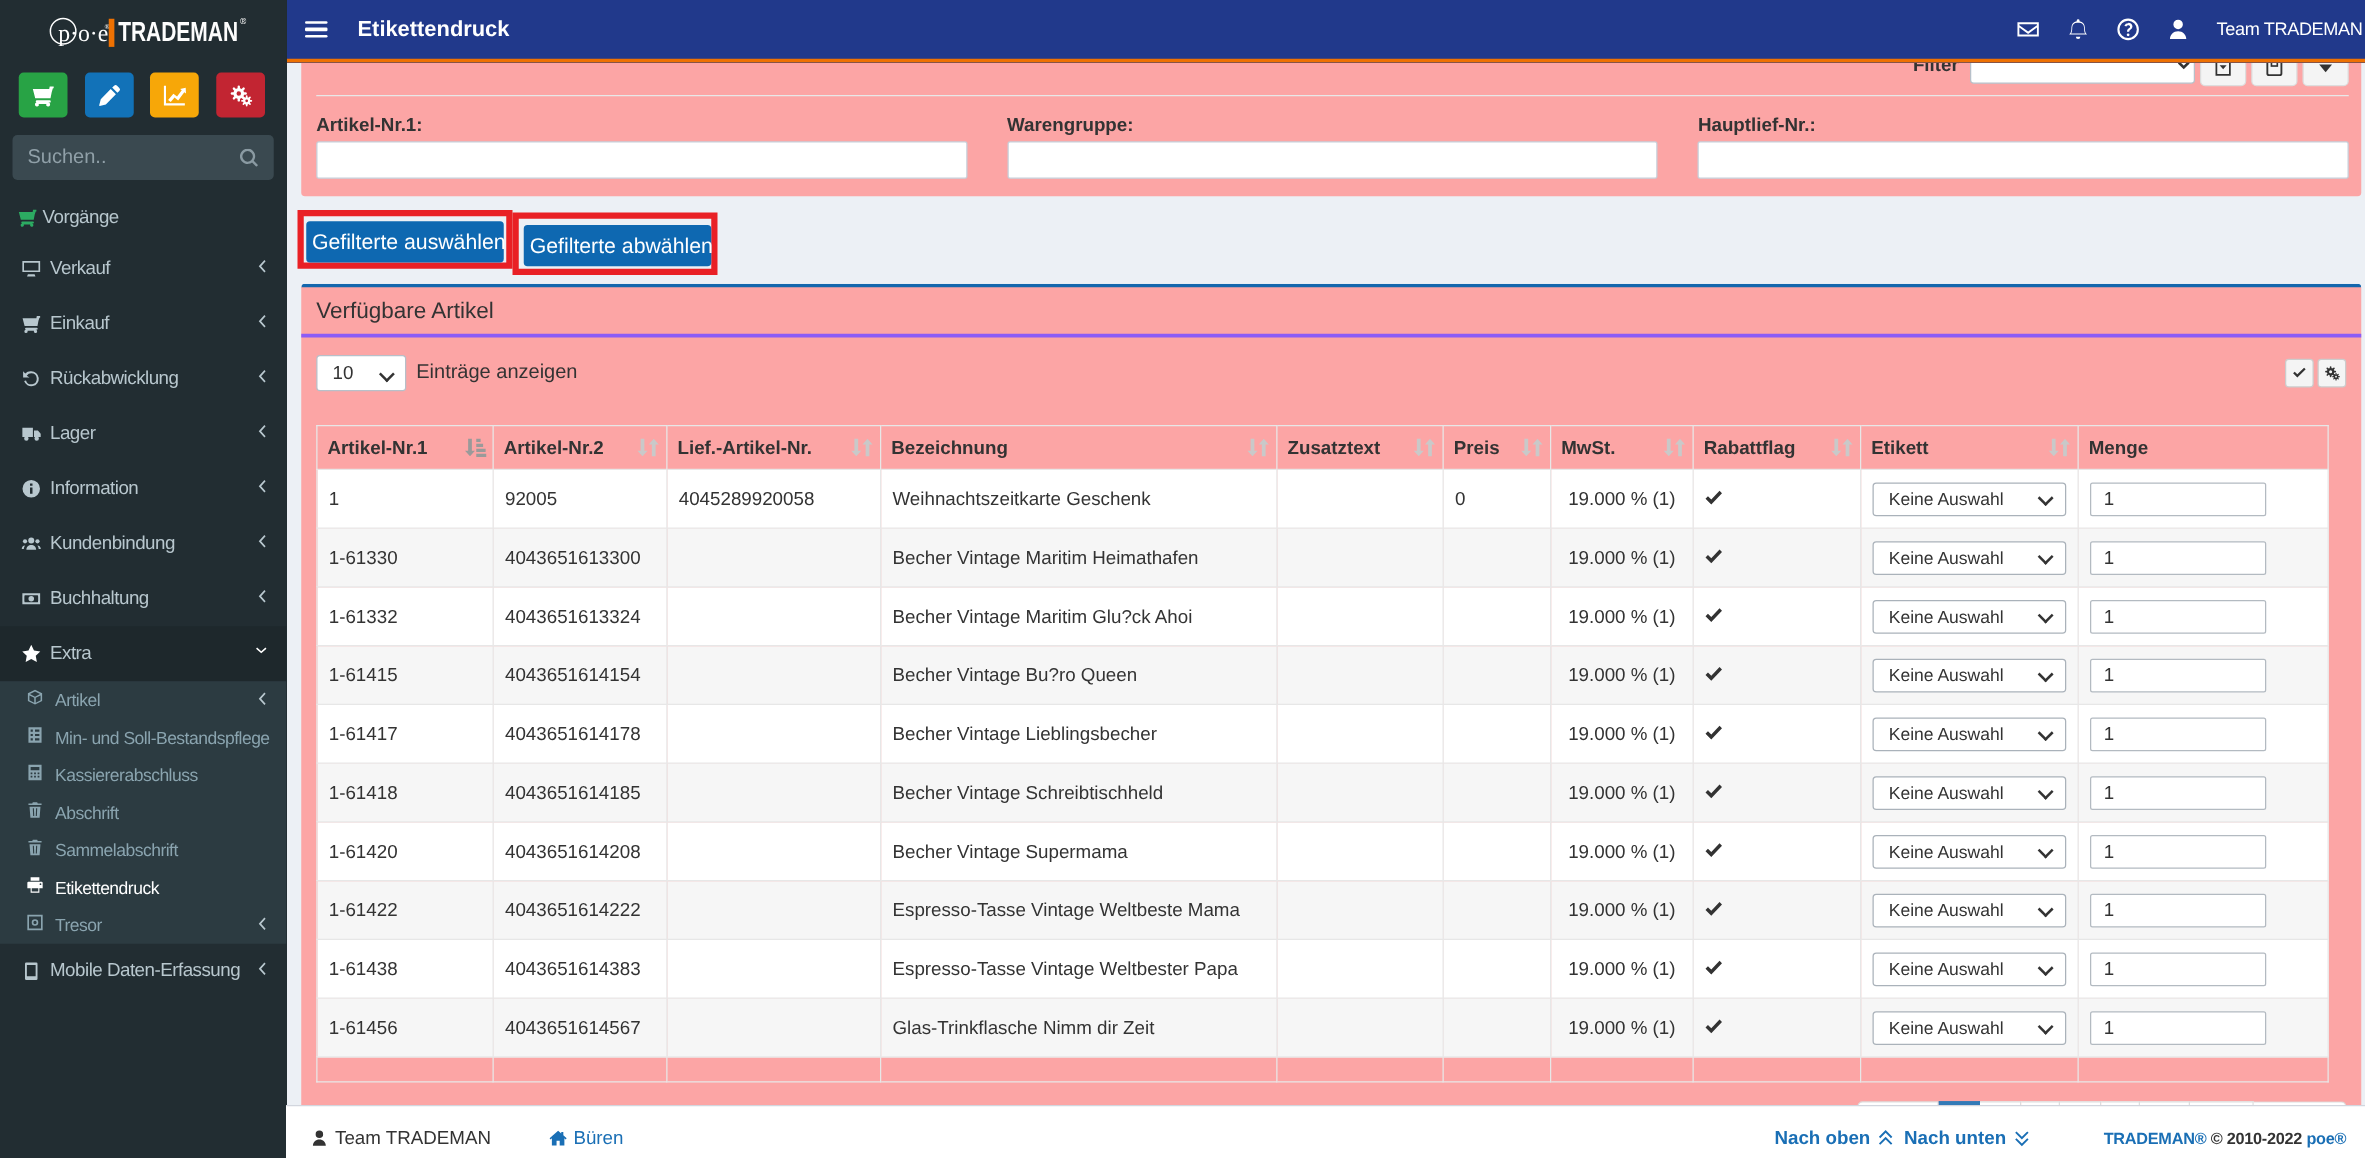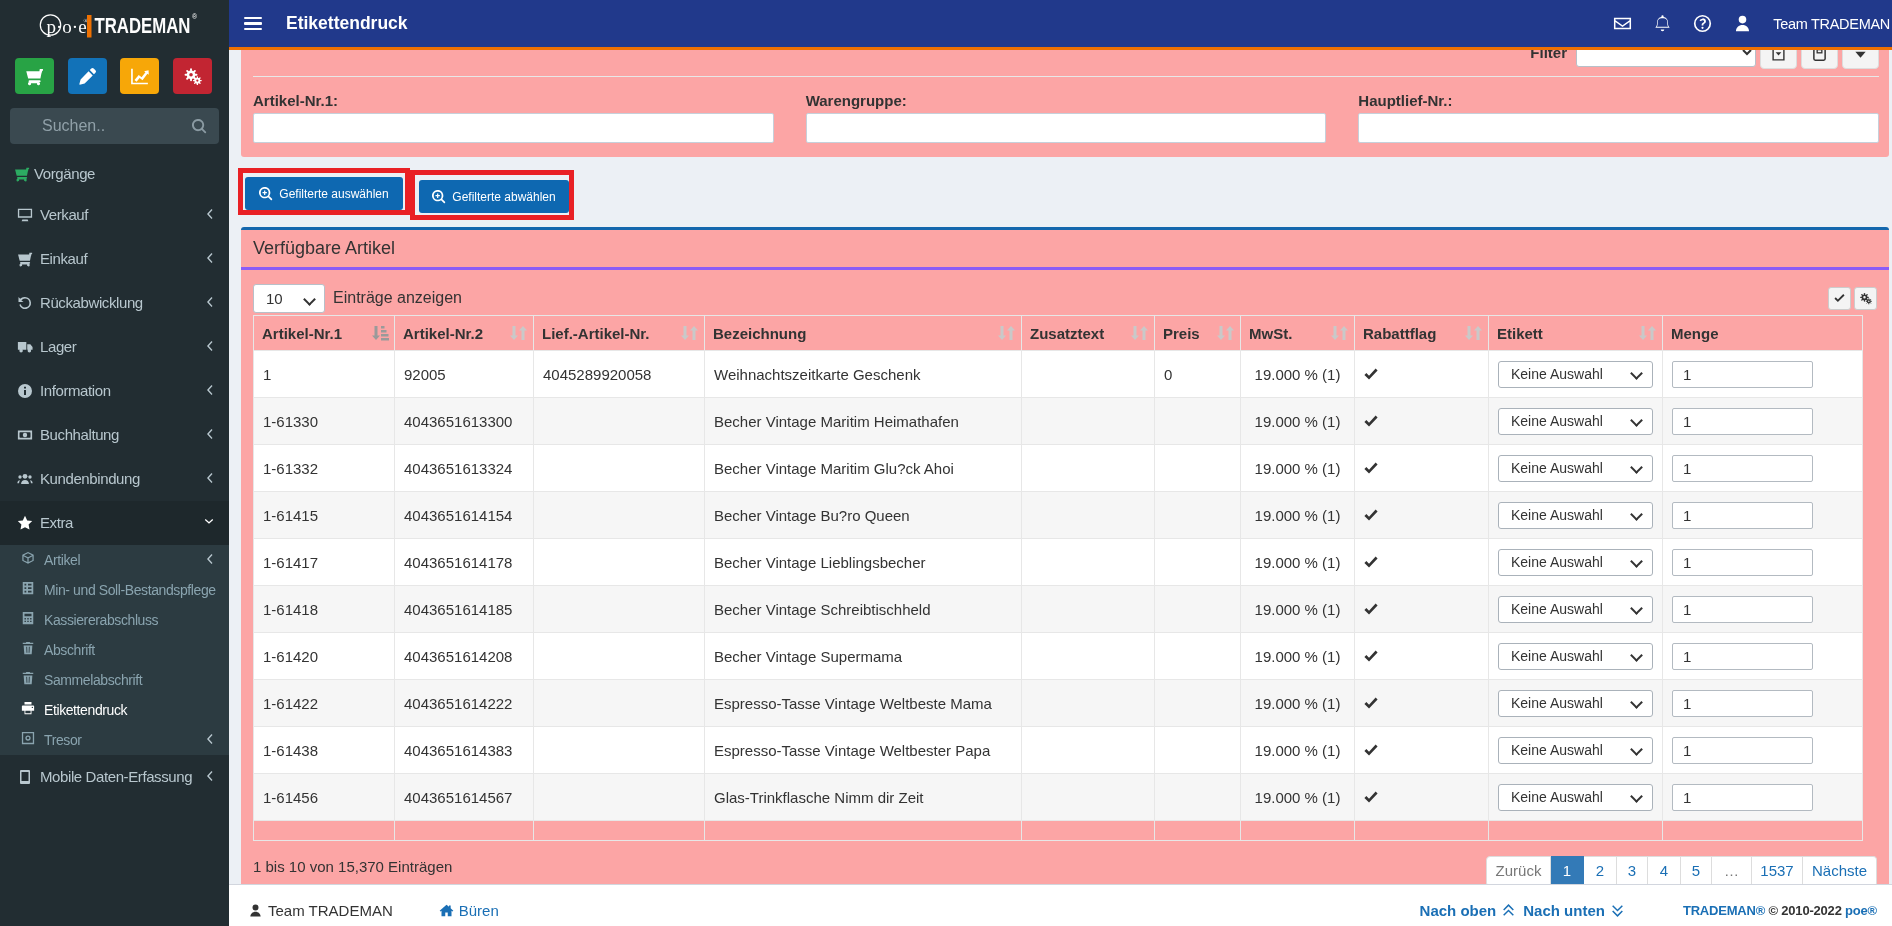--- a/index.html
+++ b/index.html
@@ -11,21 +11,21 @@
 .sidebar { position:fixed; left:0; top:0; bottom:0; width:229px; background:#222d32; z-index:200; }
 .logo { height:47px; display:flex; align-items:center; justify-content:center; padding-left:4px;text-decoration:underline; }
 .quickbtns { display:flex; padding:11px 15px 0 15px; gap:13.5px; }
 .qbtn { width:39px; height:36px; border-radius:4px; display:flex; align-items:center; justify-content:center; }
 .qb-green { background:#28a345; }
 .qb-blue  { background:#1272b8; }
 .qb-amber { background:#f7a708; }
 .qb-red   { background:#c22532; }
 .qbtn svg { width:19px; height:19px; fill:#fff; } .qb-red svg g { stroke:#fff; } .tbtn svg g { stroke:#333; }
 .sidesearch { margin:14px 10px 0 10px; height:36px; background:#3a4950; border-radius:4px; display:flex; align-items:center; padding:0 12px; }
-.sidesearch span { color:#90a0a8; font-size:16px; flex:1;margin-left:20px; }
+.sidesearch span { color:#90a0a8; font-size:16px; flex:1; }
 .sidesearch svg { width:15px; height:15px; fill:#8a9aa2; }
 
 ul.smenu { list-style:none; margin-top:15px; }
 ul.smenu li a { display:flex; align-items:center; color:#b8c7ce; text-decoration:none; font-size:15px; line-height:18px; letter-spacing:-0.4px; }
 li.m-head a { height:30px; padding:0 15px 0 14px; color:#2cab62; font-size:14px; }
 li.m-item a { height:44px; padding:0 15px 0 17px; white-space:nowrap; }
 li.m-item.first a { margin-top:4px; }
 li.m-item .micon { width:23px; flex:none; display:flex; justify-content:flex-start; }
 li.m-head .micon { width:20px; flex:none; display:flex; }
 .micon svg { width:16px; height:16px; fill:#b8c7ce; }
@@ -63,40 +63,40 @@
 .frow { display:flex; gap:32px; margin-top:15px; }
 .fcol { flex:1; }
 .fcol label { display:block; font-weight:bold; font-size:15px; }
 .fcol input { display:block; width:100%; height:30px; margin-top:4px; border:1px solid #c6d0da; border-radius:2px; font-family:"Liberation Sans",sans-serif; font-size:14px; padding:0 8px; }
 
 
 .annot-row { position:relative; height:70px; }
 .redbox { position:absolute; border:5px solid #e92025; }
 .rb1 { left:-3px; top:11px; width:172px; height:47px; }
 .rb2 { left:169px; top:13px; width:164px; height:50px; }
-.bluebtn { position:absolute; background:#0e68b1; border-radius:3px; color:#fff; font-size:12px; white-space:nowrap; display:flex; align-items:center; justify-content:center; gap:6px; }
+.bluebtn { position:absolute; background:#0e68b1; border-radius:3px; color:#fff; font-size:17px; white-space:nowrap; display:flex; align-items:center; justify-content:center; gap:6px; }
 .bluebtn svg { width:14px; height:14px; fill:#fff; }
 .bb1 { left:2px; top:4px; width:158px; height:33px; }
 .bb2 { left:4px; top:5px; width:150px; height:33px; }
 
 
 .table-card { border-top:3px solid #1467ad; border-radius:3px 3px 0 0; padding-bottom:40px; }
 .panel-head { padding:8px 12px; border-bottom:3px solid #8b5cf6; }
 .panel-head h2 { font-size:18px; font-weight:normal; color:#333; }
 .panel-body { padding:13px 12px 0 12px; }
 .tbl-toolbar { display:flex; align-items:center; height:30px; }
 select.lensel { appearance:none; -webkit-appearance:none; width:72px; height:29px; border:1px solid #b7c0c9; border-radius:3px; background:#fff; font-size:15px; font-family:"Liberation Sans",sans-serif; padding-left:12px; color:#333; }
 .selwrap2 { position:relative; display:inline-block; }
 .selwrap2::after { content:""; position:absolute; right:11px; top:11px; width:7px; height:7px; border-right:2.2px solid #333; border-bottom:2.2px solid #333; transform:rotate(45deg); pointer-events:none; }
 .tbl-toolbar .lbl { margin-left:8px; font-size:16px; color:#333; }
 .tool-right { margin-left:auto; display:flex; }
 .tbtn { height:23px; width:23px; background:#f4f4f4; border:1px solid #ccc; border-radius:3px; margin-left:3px; display:flex; align-items:center; justify-content:center; }
 .tbtn svg { width:13px; height:13px; fill:#333; }
 
-table.dt { border-collapse:collapse; table-layout:fixed; width:1609px; margin-top:2px; }
+table.dt { border-collapse:collapse; table-layout:fixed; width:1609px; margin-top:27px; }
 table.dt th, table.dt td { border:1px solid #e7e7e7; font-size:15px; color:#333; }
 table.dt th { font-weight:bold; text-align:left; padding:0 8px; height:35px; position:relative; }
 table.dt td { padding:0 9px; height:47px; vertical-align:middle; }
 table.dt tr.odd { background:#fff; }
 table.dt tr.even { background:#f6f6f6; }
 .sorticon { position:absolute; right:5px; top:9px; }
 .sorticon svg { width:19px; height:16px; }
 td.r { text-align:center; }
 select.ketsel { appearance:none; -webkit-appearance:none; width:155px; height:27px; border:1px solid #aab2ba; border-radius:3px; background:#fff; font-size:14px; font-family:"Liberation Sans",sans-serif; padding-left:12px; color:#333; }
 .selwrap { position:relative; display:inline-block; }
@@ -266,37 +266,37 @@
             <svg viewBox="0 0 16 16">
               <path d="M8 1a7 7 0 1 0 7 7 7 7 0 0 0-7-7zm1 11H7V7h2zm0-6.5H7V3.7h2z"></path>
             </svg>
           </span>Information<span class="chev"><svg viewBox="0 0 10 12">
               <path d="M7.5 1 3 6l4.5 5 1-1-3.6-4L8.5 2z"></path>
             </svg></span></a>
       </li>
     <li class="m-item">
         <a><span class="micon">
             <svg viewBox="0 0 18 16">
-              <path d="M1 3h16v10H1zm2 1.8A2 2 0 0 1 2.8 6v4a2 2 0 0 1 .2 1.2h12A2 2 0 0 1 15.2 10V6a2 2 0 0 1-.2-1.2zM9 5.5A2.5 2.5 0 1 1 6.5 8 2.5 2.5 0 0 1 9 5.5z"></path>
-            </svg>
-          </span>Buchhaltung<span class="chev"><svg viewBox="0 0 10 12">
-              <path d="M7.5 1 3 6l4.5 5 1-1-3.6-4L8.5 2z"></path>
-            </svg></span></a>
-      </li>
-    <li class="m-item">
-        <a><span class="micon">
-            <svg viewBox="0 0 18 16">
               <circle cx="9" cy="5" r="2.7"></circle>
               <path d="M4.6 13.5c0-2.7 1.9-4.4 4.4-4.4s4.4 1.7 4.4 4.4z"></path>
               <circle cx="3.4" cy="5.8" r="1.9"></circle>
               <path d="M0.4 12.8c0-2 1.2-3.3 3-3.3a5.8 5.8 0 0 0-1.1 3.3z"></path>
               <circle cx="14.6" cy="5.8" r="1.9"></circle>
               <path d="M17.6 12.8c0-2-1.2-3.3-3-3.3a5.8 5.8 0 0 1 1.1 3.3z"></path>
             </svg>
           </span>Kundenbindung<span class="chev"><svg viewBox="0 0 10 12">
+              <path d="M7.5 1 3 6l4.5 5 1-1-3.6-4L8.5 2z"></path>
+            </svg></span></a>
+      </li>
+    <li class="m-item">
+        <a><span class="micon">
+            <svg viewBox="0 0 18 16">
+              <path d="M1 3h16v10H1zm2 1.8A2 2 0 0 1 2.8 6v4a2 2 0 0 1 .2 1.2h12A2 2 0 0 1 15.2 10V6a2 2 0 0 1-.2-1.2zM9 5.5A2.5 2.5 0 1 1 6.5 8 2.5 2.5 0 0 1 9 5.5z"></path>
+            </svg>
+          </span>Buchhaltung<span class="chev"><svg viewBox="0 0 10 12">
               <path d="M7.5 1 3 6l4.5 5 1-1-3.6-4L8.5 2z"></path>
             </svg></span></a>
       </li>
     <li class="m-item m-active">
         <a><span class="micon">
             <svg style="fill:#fff" viewBox="0 0 16 16">
               <path d="M8 .8l2.2 4.6 5 .7-3.6 3.5.9 5L8 12.2l-4.5 2.4.9-5L.8 6.1l5-.7z"></path>
             </svg>
           </span>Extra<span class="chev"><svg style="fill:#fff" viewBox="0 0 12 10">
               <path d="M1 2.5 6 7l5-4.5-1-1L6 5 2 1.5z"></path>

